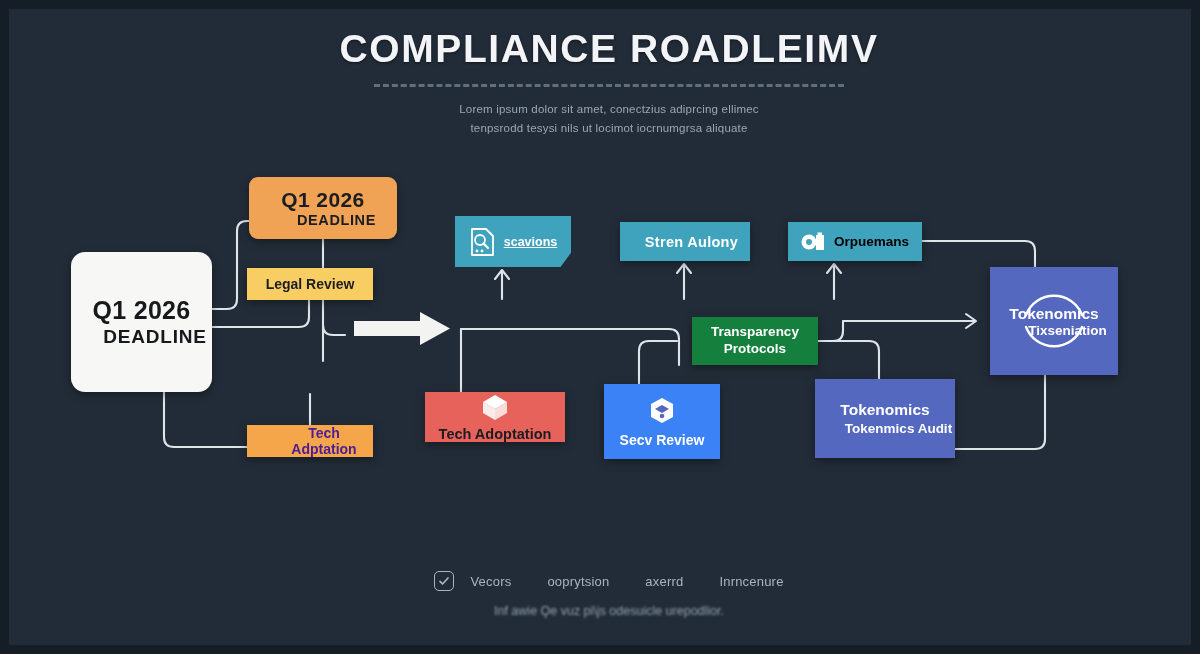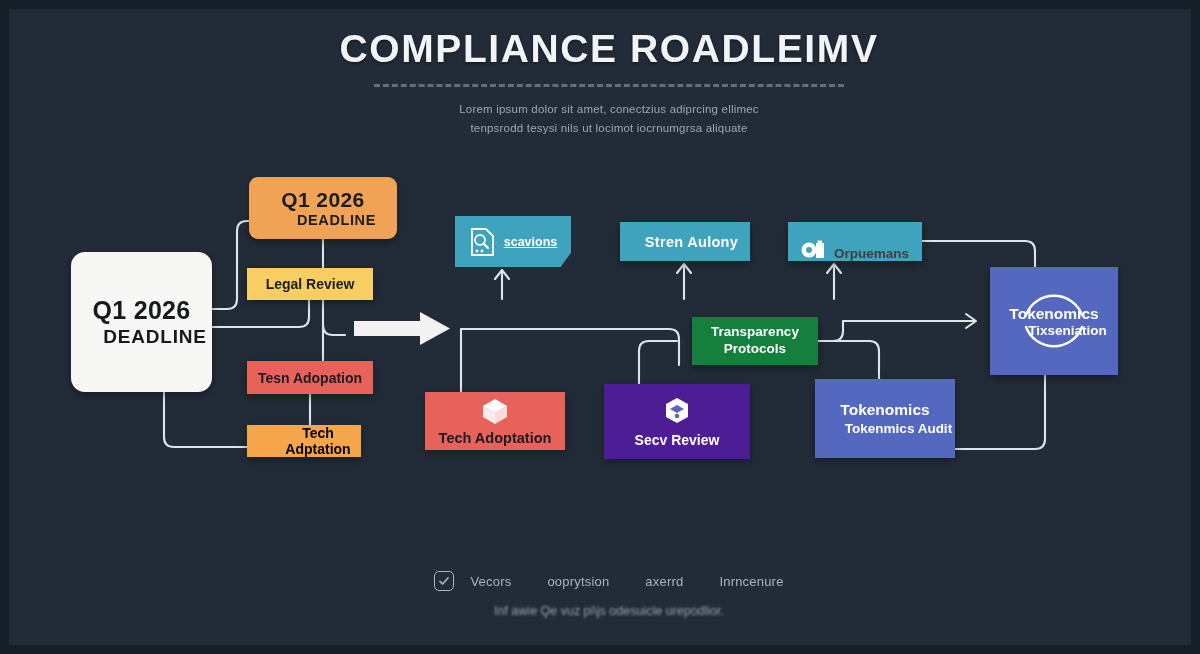--- a/index.html
+++ b/index.html
@@ -108,23 +108,23 @@
     left: 238px; top: 352px;
     width: 126px; height: 33px;
     background: #e8625c;
     color: #1b1d21;
   }
   #n-tesn .l1 { font-size: 14px; }
 
   
   #n-techadp {
     left: 238px; top: 416px;
-    width: 114px; height: 32px;
+    width: 126px; height: 32px;
     background: #f5a64a;
-    color: #000000;
+    color: #4c1d95;
     padding-left: 28px;
   }
   #n-techadp .l1 { font-size: 14px; }
 
   
   #n-scav {
     left: 446px; top: 207px;
     width: 116px; height: 51px;
     background: #3fa3bd;
     color: #ffffff;
@@ -143,51 +143,50 @@
     color: #ffffff;
     padding-left: 13px;
   }
   #n-stren .l1 { font-size: 14.5px; letter-spacing: .3px; }
 
   
   #n-orp {
     left: 779px; top: 213px;
     width: 134px; height: 39px;
     background: #3fa3bd;
-    color: #404040;
+    color: #000000;
     flex-direction: row;
     gap: 7px;
-    align-items: flex-end;
   }
   #n-orp .l1 { font-size: 13.5px; font-weight: bold; }
 
   
   #n-trans {
     left: 683px; top: 308px;
     width: 126px; height: 48px;
     background: #15803d;
     color: #ffffff;
   }
   #n-trans .l1 { font-size: 13.5px; line-height: 1.25; }
 
   
   #n-tech2 {
     left: 416px; top: 383px;
-    width: 140px; height: 58px;
+    width: 140px; height: 50px;
     background: #e8625c;
     color: #1b1d21;
     gap: 4px;
   }
   #n-tech2 .l1 { font-size: 14.5px; }
 
   
   #n-secv {
     left: 595px; top: 375px;
-    width: 146px; height: 75px;
-    background: #4c1d95;
+    width: 116px; height: 75px;
+    background: #3b82f6;
     color: #ffffff;
     gap: 5px;
   }
   #n-secv .l1 { font-size: 14px; }
 
   
   #n-tokaudit {
     left: 806px; top: 370px;
     width: 140px; height: 79px;
     background: #5468c0;
@@ -351,23 +350,20 @@
 
   <div class="node" id="n-deadline">
     <div class="l1">Q1 2026</div>
     <div class="l2">DEADLINE</div>
   </div>
 
   <div class="node" id="n-legal">
     <div class="l1">Legal Review</div>
   </div>
 
-  <div class="node" id="n-tesn">
-    <div class="l1">Tesn Adopation</div>
-  </div>
 
   <div class="node" id="n-techadp">
     <div class="l1">Tech Adptation</div>
   </div>
 
   <div class="node" id="n-scav">
     <svg width="28" height="30" viewBox="0 0 28 30">
       <path d="M3 2 H17 L24 9 V28 H3 Z" fill="none" stroke="#ffffff" stroke-width="1.8" stroke-linejoin="round"></path>
       <circle cx="11" cy="13" r="5" fill="none" stroke="#ffffff" stroke-width="1.8"></circle>
       <path d="M14.6 16.6 L19 21" stroke="#ffffff" stroke-width="2.2" stroke-linecap="round"></path>

